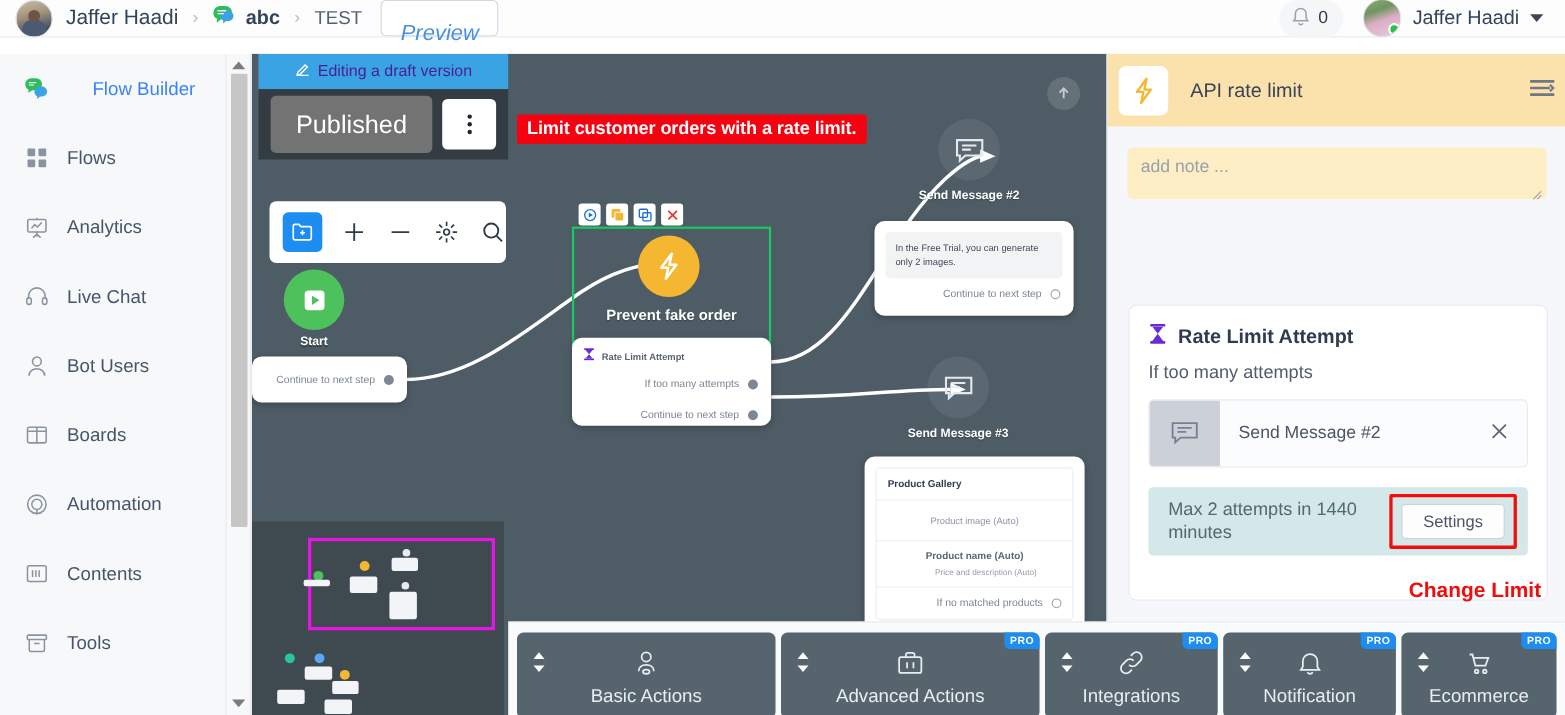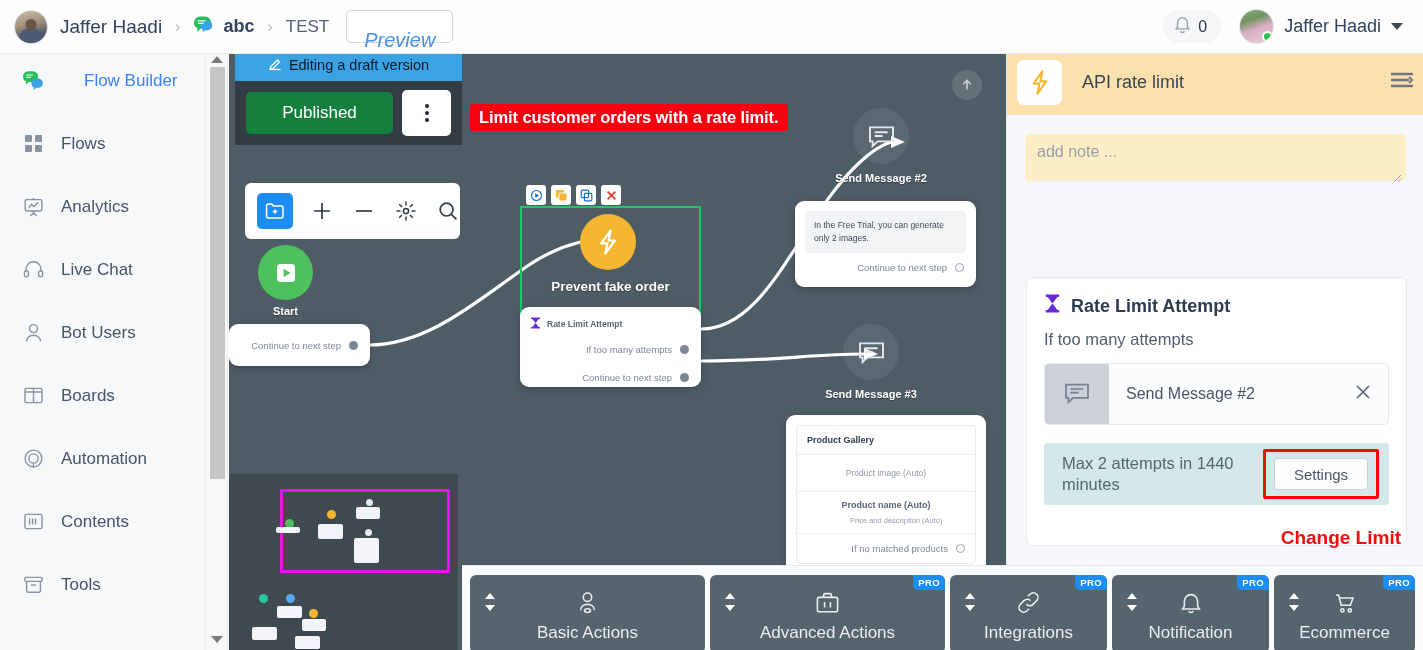--- a/index.html
+++ b/index.html
@@ -7,21 +7,21 @@
   body {
     font-family: "Liberation Sans", sans-serif;
     background:#ffffff;
     color:#3c4858;
     -webkit-font-smoothing: antialiased;
   }
   .app { position:relative; width:1423px; height:650px; }
 
   
   .topbar {
-    position:absolute; left:0; top:0; width:1423px; height:54px;
+    position:absolute; left:0; top:0; width:1423px; height:34px;
     background:#fdfdfd; border-bottom:1px solid #e8eaee;
     display:flex; align-items:center; padding:0 14px;
     z-index:40;
   }
   .crumb-avatar {
     width:34px; height:34px; border-radius:50%;
     background:linear-gradient(170deg,#d8c9b4 0%,#b9a храм 1%,#8f7e6b 55%,#4f5a6b 100%);
     background:linear-gradient(165deg,#cbbda7 0%,#a4937c 40%,#4d5668 75%,#2e3644 100%);
     border:1px solid #dfe2e7; overflow:hidden; position:relative; flex:0 0 auto;
   }
@@ -98,31 +98,31 @@
 
   
   .canvas {
     position:absolute; left:229px; top:49px; width:777px; height:601px;
     background:#4c5a63; overflow:hidden;
   }
   .canvas-bg { position:absolute; inset:0; background:#4e5c65; }
 
   .draft-banner {
     position:absolute; left:6px; top:0px; width:227px; height:32px;
-    background:#3aa3e3; color:#0f172a; display:flex; align-items:center;
+    background:#3aa3e3; color:#4c1d95; display:flex; align-items:center;
     justify-content:center; gap:7px; font-size:14.5px;
   }
   .version-box {
     position:absolute; left:6px; top:32px; width:227px; height:64px;
     background:#343c43; display:flex; align-items:center; gap:9px;
     padding:0 11px;
   }
   .published-btn {
-    flex:1; height:42px; background:#15803d; color:#fff; border-radius:5px;
-    display:flex; align-items:center; justify-content:center; font-size:17px;
+    flex:1; height:52px; background:#737373; color:#fff; border-radius:5px;
+    display:flex; align-items:center; justify-content:center; font-size:23px;
     cursor:pointer;
   }
   .kebab-btn {
     width:49px; height:46px; background:#fff; border-radius:5px;
     display:flex; align-items:center; justify-content:center; cursor:pointer;
   }
   .kebab-btn i { display:block; width:4px; height:4px; background:#1d2430; border-radius:50%;
     box-shadow:0 -7px 0 #1d2430, 0 7px 0 #1d2430; }
 
   .canvas-tools {

